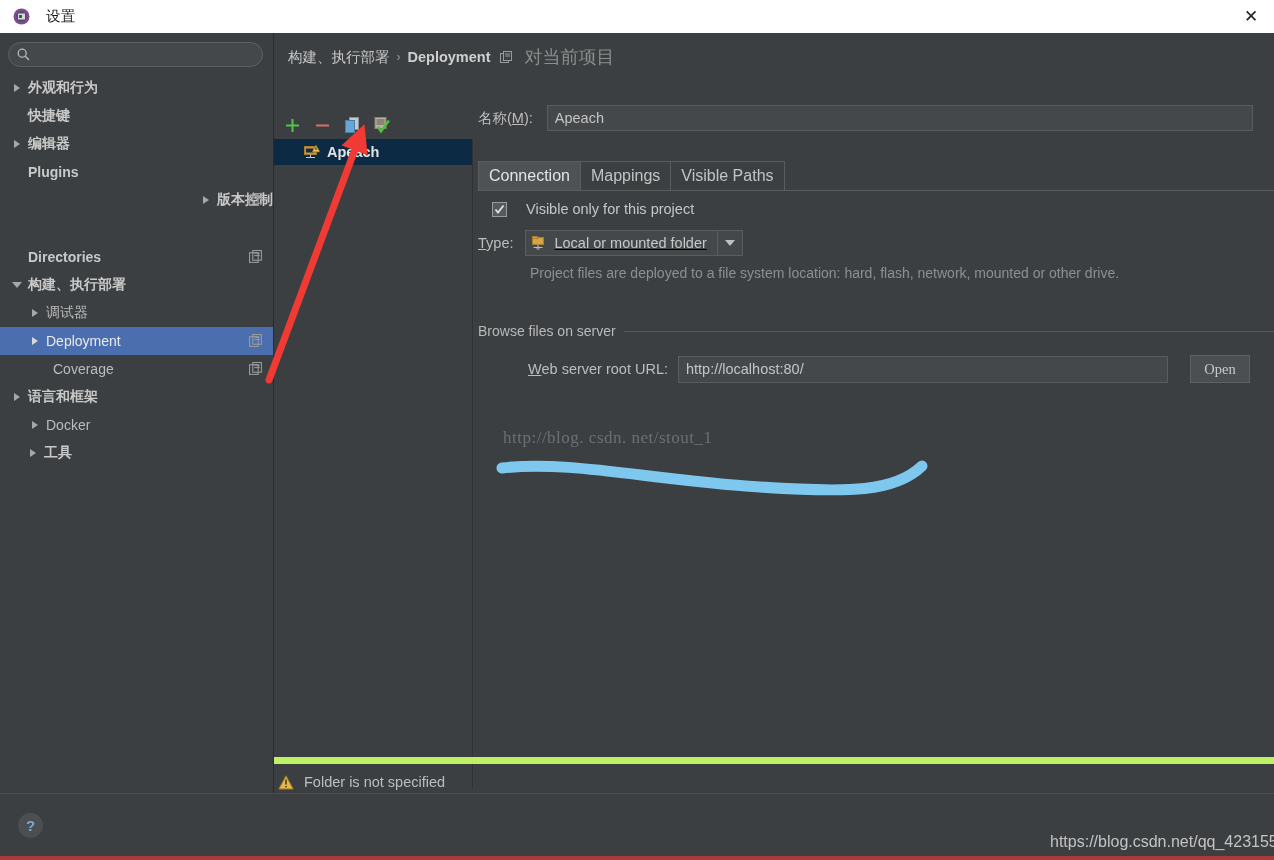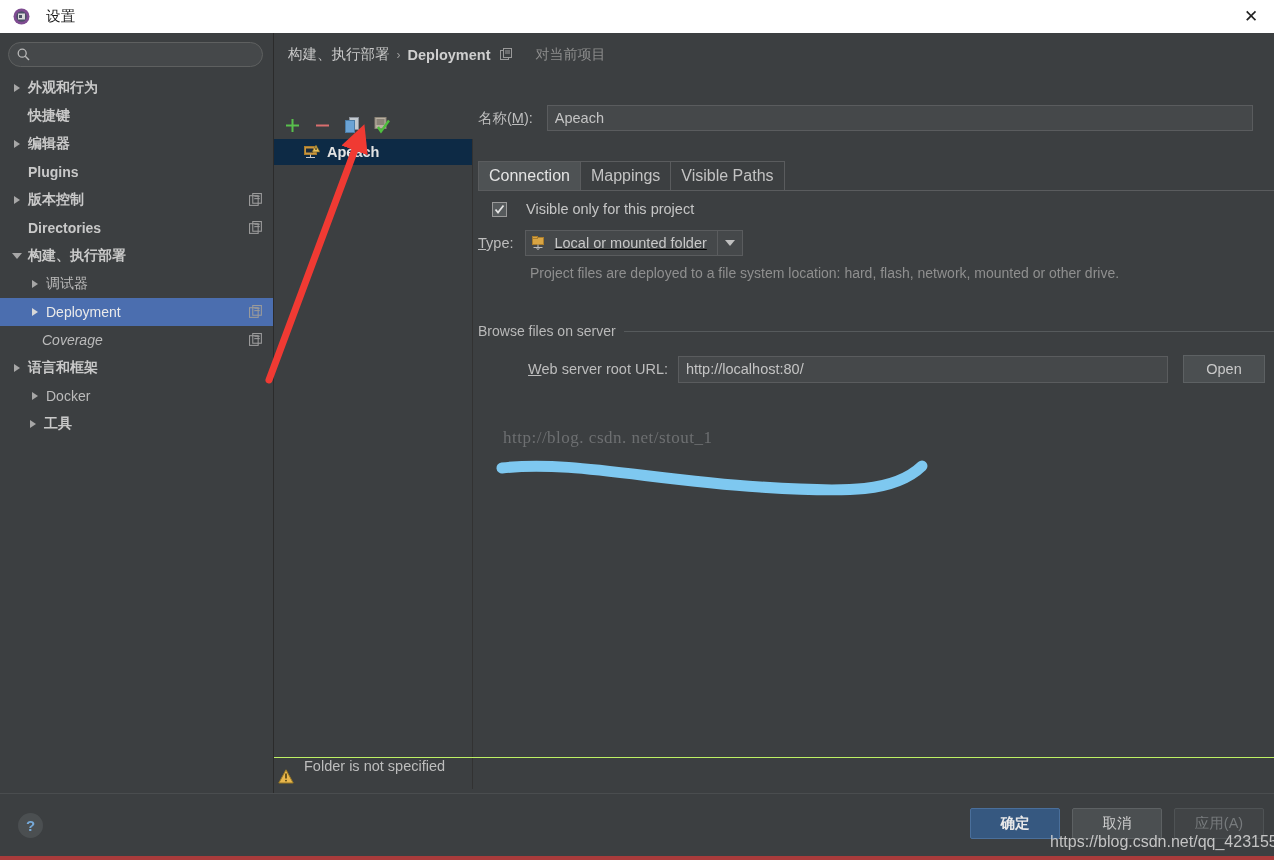--- a/index.html
+++ b/index.html
@@ -107,21 +107,21 @@
     width: 1000px; height: 760px;
     background: #3c3f41;
   }
   .breadcrumb {
     position: absolute; left: 14px; top: 12px;
     display: flex; align-items: center;
     font-size: 14.5px; color: #c8c8c8;
   }
   .breadcrumb .crumb-sep { margin: 0 7px; color: #9a9a9a; font-size: 12px; }
   .breadcrumb .crumb-bold { font-weight: bold; color: #cfcfcf; }
-  .breadcrumb .crumb-suffix { color: #8d8d8d; margin-left: 23px; font-size: 14px; }
+  .breadcrumb .crumb-suffix { color: #8d8d8d; margin-left: 12px; font-size: 18px; }
 
   
   .list-toolbar {
     position: absolute; left: 8px; top: 78px;
     width: 190px; height: 28px;
     display: flex; align-items: center; gap: 10px;
   }
   .tb-btn {
     width: 20px; height: 20px;
     display: flex; align-items: center; justify-content: center;
@@ -252,22 +252,22 @@
     padding: 0 12px;
     cursor: pointer;
     font-family: "Liberation Sans", sans-serif;
   }
   .btn.small { height: 26px; padding: 0 7px; }
 
   
   .statusbar {
     position: absolute; left: 274px; top: 757px;
     width: 1000px; height: 36px;
-    border-top: 1px solid #bef264;
-    display: flex; 
+    border-top: 7px solid #bef264;
+    display: flex; align-items: center;
   }
   .status-text { color: #bdbdbd; font-size: 14.5px; margin-left: 10px; }
 
   
   .bottombar {
     position: absolute; left: 0; top: 793px;
     width: 1274px; height: 65px;
     background: #3c3f41;
     border-top: 1px solid #4a4d4f;
   }
@@ -368,33 +368,33 @@
         <div class="tree-row" style="padding-left: 10px;">
           <span class="arrow">
             <i class="tri"></i>
           </span>
           <span class="tree-label bold">编辑器</span>
         </div>
         <div class="tree-row" style="padding-left: 10px;">
           <span class="arrow"></span>
           <span class="tree-label bold">Plugins</span>
         </div>
-        <div class="tree-row" style="padding-left: 10px;">
+        <div class="tree-row" style="padding-left: 10px; justify-content: flex-end;">
           <span class="arrow">
             <i class="tri"></i>
           </span>
           <span class="tree-label bold">版本控制</span>
           <span class="copy-badge"><svg width="14" height="14" viewBox="0 0 13 13">
               <rect x="0.5" y="2.5" width="8" height="9" fill="none" stroke="#9a9a9a" stroke-width="1"></rect>
               <rect x="3.5" y="0.5" width="8" height="9" fill="none" stroke="#9a9a9a" stroke-width="1"></rect>
               <line x1="5" y1="3" x2="10" y2="3" stroke="#9a9a9a" stroke-width="1"></line>
               <line x1="5" y1="5.2" x2="10" y2="5.2" stroke="#9a9a9a" stroke-width="1"></line>
             </svg></span>
         </div>
-        <div class="tree-row" style="padding-left: 10px;">
+        <div class="tree-row" style="padding-left: 10px; margin-top: 29px;">
           <span class="arrow"></span>
           <span class="tree-label bold">Directories</span>
           <span class="copy-badge"><svg width="14" height="14" viewBox="0 0 13 13">
               <rect x="0.5" y="2.5" width="8" height="9" fill="none" stroke="#9a9a9a" stroke-width="1"></rect>
               <rect x="3.5" y="0.5" width="8" height="9" fill="none" stroke="#9a9a9a" stroke-width="1"></rect>
               <line x1="5" y1="3" x2="10" y2="3" stroke="#9a9a9a" stroke-width="1"></line>
               <line x1="5" y1="5.2" x2="10" y2="5.2" stroke="#9a9a9a" stroke-width="1"></line>
             </svg></span>
         </div>
         <div class="tree-row" style="padding-left: 10px;">
@@ -414,21 +414,21 @@
             <i class="tri"></i>
           </span>
           <span class="tree-label">Deployment</span>
           <span class="copy-badge"><svg width="14" height="14" viewBox="0 0 13 13">
               <rect x="0.5" y="2.5" width="8" height="9" fill="none" stroke="#9a9a9a" stroke-width="1"></rect>
               <rect x="3.5" y="0.5" width="8" height="9" fill="none" stroke="#9a9a9a" stroke-width="1"></rect>
               <line x1="5" y1="3" x2="10" y2="3" stroke="#9a9a9a" stroke-width="1"></line>
               <line x1="5" y1="5.2" x2="10" y2="5.2" stroke="#9a9a9a" stroke-width="1"></line>
             </svg></span>
         </div>
-        <div class="tree-row" style="padding-left: 24px; font-style: italic;">
+        <div class="tree-row" style="padding-left: 35px;">
           <span class="arrow"></span>
           <span class="tree-label">Coverage</span>
           <span class="copy-badge"><svg width="14" height="14" viewBox="0 0 13 13">
               <rect x="0.5" y="2.5" width="8" height="9" fill="none" stroke="#9a9a9a" stroke-width="1"></rect>
               <rect x="3.5" y="0.5" width="8" height="9" fill="none" stroke="#9a9a9a" stroke-width="1"></rect>
               <line x1="5" y1="3" x2="10" y2="3" stroke="#9a9a9a" stroke-width="1"></line>
               <line x1="5" y1="5.2" x2="10" y2="5.2" stroke="#9a9a9a" stroke-width="1"></line>
             </svg></span>
         </div>
         <div class="tree-row" style="padding-left: 10px;">
@@ -569,45 +569,40 @@
       <div class="group" style="margin-top:42px;">
         <div class="group-title">
           <span>Browse files on server</span>
           <span class="line"></span>
         </div>
         <div class="field-row">
           <span class="lbl" style="width:190px;text-align:right;">
             <u>W</u><span>eb server root URL:</span>
           </span>
           <input class="txtfield" style="width: 490px; margin-left: 10px; height: 27px;" value="http://localhost:80/">
-          <button class="btn" style="margin-left:15px;width:82px;">Open</button>
+          <button class="btn" style="margin-left:22px;width:60px;font-family:Liberation Serif, serif;">Open</button>
         </div>
       </div>
 
     </div>
   </div>
 
   <div class="statusbar">
     <span style="display:flex;align-items:center;margin-left:4px;">
       <svg width="16" height="15" viewBox="0 0 16 15">
         <polygon points="8,0.8 15.2,14 0.8,14" fill="#e8b64c" stroke="#9a7a25" stroke-width="1"></polygon>
         <line x1="8" y1="4.5" x2="8" y2="9.5" stroke="#4a3c10" stroke-width="1.6"></line>
         <circle cx="8" cy="11.6" r="0.9" fill="#4a3c10"></circle>
       </svg>
     </span>
     <span class="status-text">Folder is not specified</span>
   </div>
 
   <div class="bottombar">
     <div class="help-btn">?</div>
-    <div class="dlg-buttons">
-      <div class="dlg-btn primary">确定</div>
-      <div class="dlg-btn normal">取消</div>
-      <div class="dlg-btn disabled">应用(A)</div>
-    </div>
   </div>
   <div class="bottom-edge"></div>
 
   <svg class="annot" style="left:250px; top:118px; width:130px; height:270px;">
     <defs>
       <marker id="arrowhead" markerWidth="4" markerHeight="4" refX="2.2" refY="2" orient="auto">
         <polygon points="0,0 4,2 0,4" fill="#f03a33"></polygon>
       </marker>
     </defs>
     <line x1="19" y1="262" x2="110" y2="18" stroke="#f03a33" stroke-width="7" stroke-linecap="round" marker-end="url(#arrowhead)"></line>

